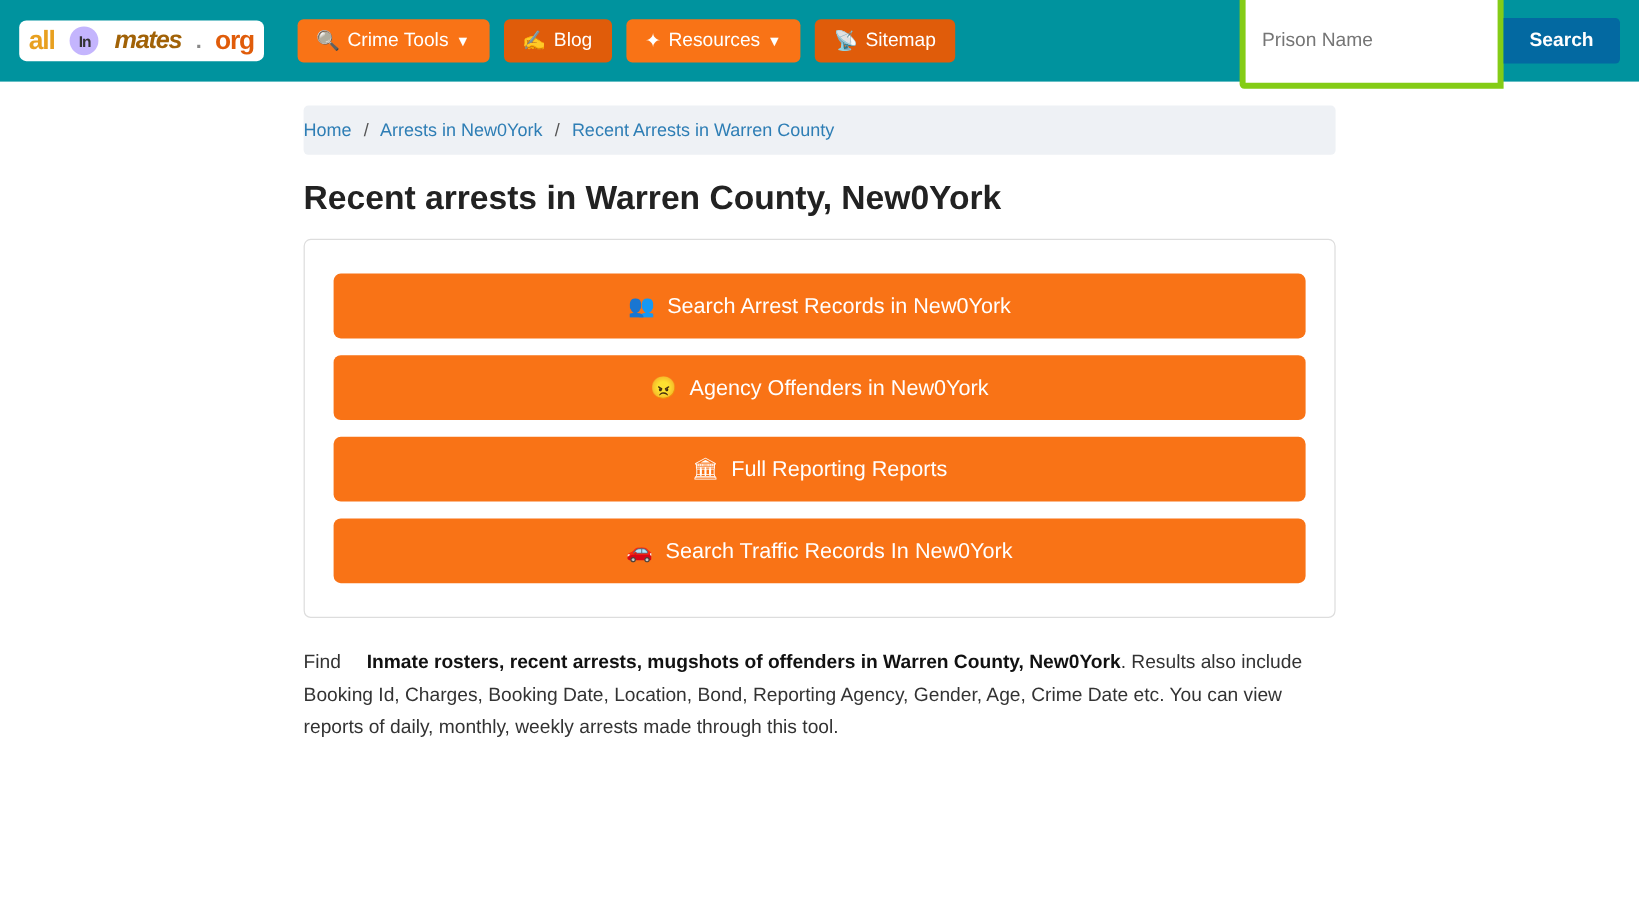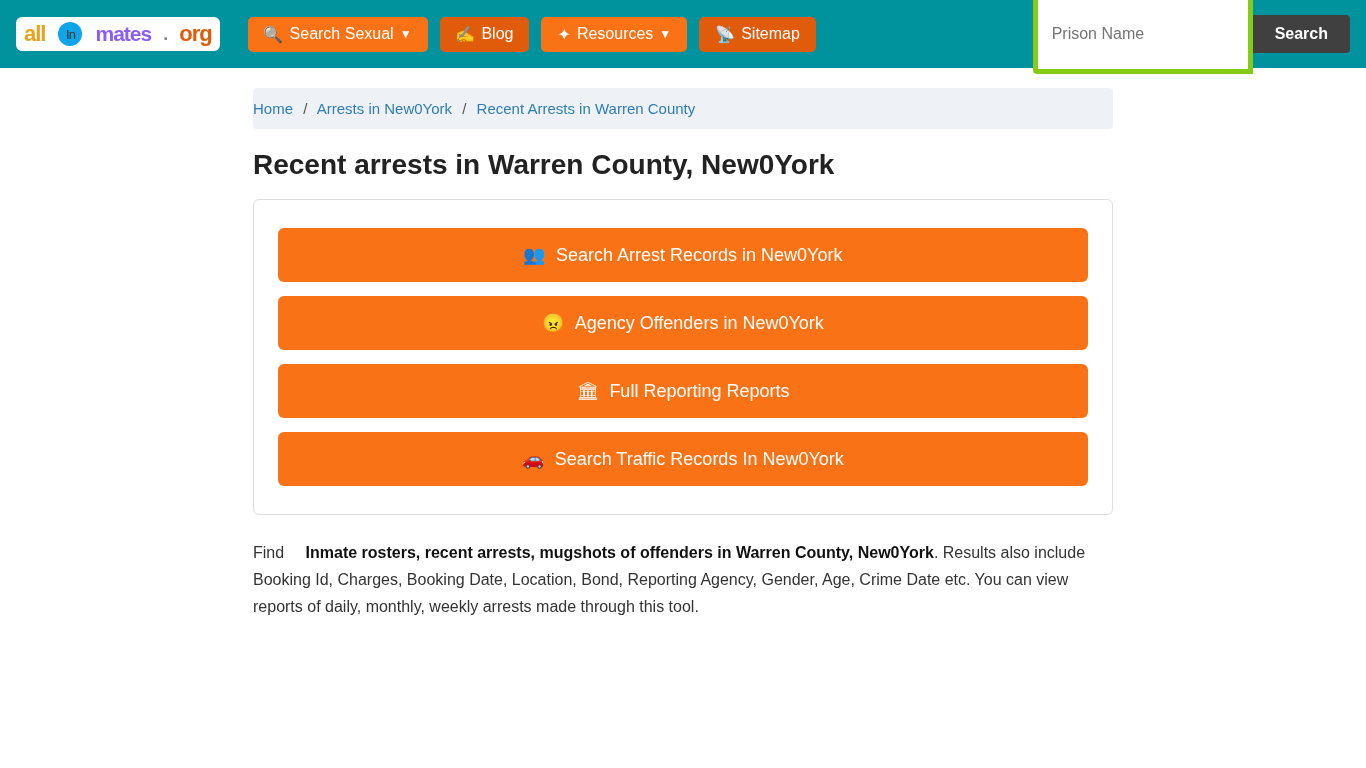--- a/index.html
+++ b/index.html
@@ -71,21 +71,21 @@
     .prison-input {
       padding: 26px 14px;
       font-size: 16px;
       border: 5px solid #84cc16;
       border-radius: 4px 0 0 4px;
       width: 220px;
       outline: none;
       color: #0f172a;
     }
     .prison-search-btn {
-      background: #404040;
+      background: #0369a1;
       color: #fff;
       border: none;
       border-radius: 0 4px 4px 0;
       padding: 10px 22px;
       font-size: 16px;
       font-weight: bold;
       cursor: pointer;
     }
 
     
@@ -174,30 +174,30 @@
       font-weight: bold;
     }
   </style>
 </head>
 <body>
 
 <nav class="navbar">
   <div class="logo-area">
     <div class="logo-box">
       <span style="color:#e8a020; font-weight:900; font-size:22px;">all</span>
-        <span style="background:#0ea5e9;border-radius:50%;display:inline-flex;align-items:center;justify-content:center;width:24px;height:24px;font-size:13px;font-weight:normal;color:#333;margin:0 1px;">In</span>
-        <span style="font-size:21px;font-weight:bold;color:#8b5cf6;">mates</span>
+        <span style="background:#c4b5fd;border-radius:50%;display:inline-flex;align-items:center;justify-content:center;width:24px;height:24px;font-size:13px;font-weight:bold;color:#333;margin:0 1px;">In</span>
+        <span style="font-size:21px;font-weight:bold;color:#a16207;font-style:italic;">mates</span>
         <span style="color:#888; font-size:18px;">.</span>
         <span style="color:#e05c0a;font-size:22px;font-weight:bold;">org</span>
     </div>
   </div>
 
   <button class="nav-btn">
     <span>🔍</span>
-    <span>Search Sexual</span>
+    <span>Crime Tools</span>
     <span class="arrow">▼</span>
   </button>
 
   <button class="nav-btn-plain">
     <span>✍</span>
     <span>Blog</span>
   </button>
 
   <button class="nav-btn">
     <span>✦</span>

